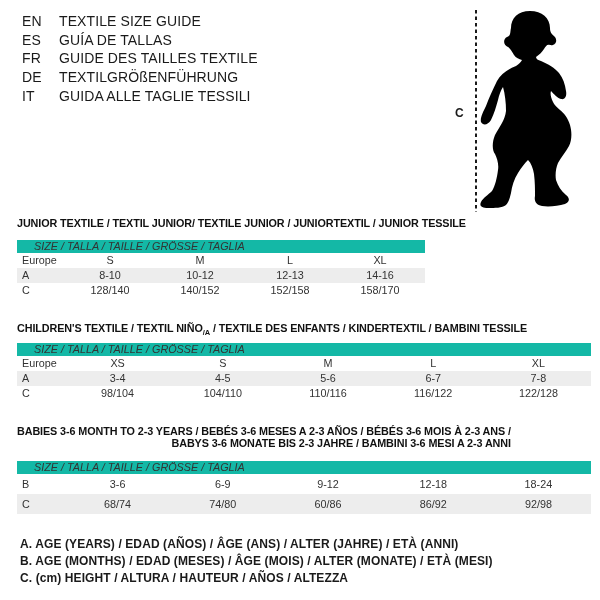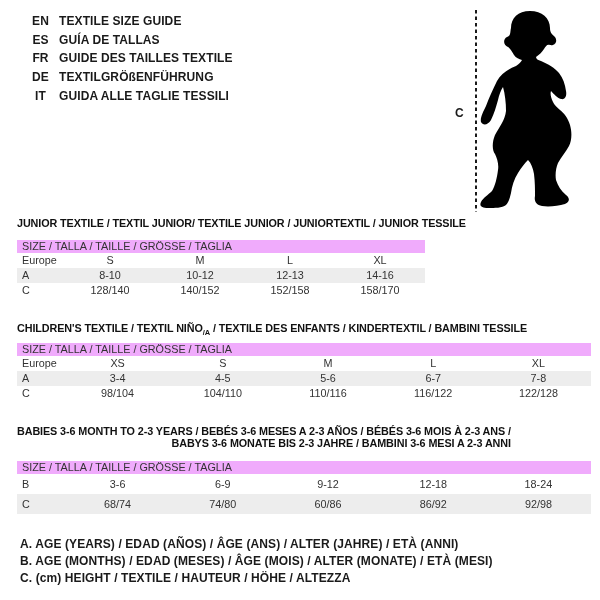--- a/index.html
+++ b/index.html
@@ -6,41 +6,41 @@
   html,body { width:600px; height:600px; }
   body {
     position:relative;
     background:#ffffff;
     font-family:"Liberation Sans", sans-serif;
     color:#1a1a1a;
     overflow:hidden;
   }
 
   
-  .legend { position:absolute; left:22px; top:12px; font-weight:bold;
-            font-size:12px; line-height:18.7px; letter-spacing:0.1px;text-align:center; }
+  .legend { position:absolute; left:22px; top:12px; font-weight:normal;
+            font-size:14px; line-height:18.7px; letter-spacing:0.1px; }
   .lrow { display:flex; }
   .lcode { width:37px; }
 
   
   .figure-svg { position:absolute; left:470px; top:8px; }
   .measure-label { position:absolute; left:455px; top:106px;
                    font-weight:bold; font-size:12px; }
 
   
   .sec-title { position:absolute; left:17px; font-size:10.8px; font-weight:bold;
                letter-spacing:-0.1px; white-space:nowrap; color:#111;text-align:right; }
   .sub { vertical-align:sub; font-size:7.5px; }
 
   
   .sizetable { position:absolute; left:17px; font-size:10.8px; color:#333; }
   .t1 { width:408px; }
   .t2, .t3 { width:574px; }
-  .thead { background:#f0abfc; height:13px; line-height:13px;
-           padding-left:5px; color:#333; }
+  .thead { background:#14b8a6; height:13px; line-height:13px;
+           padding-left:17px; color:#333;font-style:italic; }
   .trow { display:flex; height:15px; line-height:15px; }
   .t3 .trow { height:20px; line-height:20px; }
   .trow.shaded { background:#ededed; }
   .cell-label { width:48px; padding-left:5px; }
   .cell { flex:1; text-align:center; }
 
   
   .footnotes { position:absolute; left:20px; top:536px; font-weight:bold;
                font-size:12px; line-height:16.8px; letter-spacing:0.1px; }
 </style>
@@ -168,14 +168,14 @@
     <span class="cell">74/80</span>
     <span class="cell">60/86</span>
     <span class="cell">86/92</span>
     <span class="cell">92/98</span>
   </div>
 </div>
 
 <div class="footnotes">
   <div>A. AGE (YEARS) / EDAD (AÑOS) / ÂGE (ANS) / ALTER (JAHRE) / ETÀ (ANNI)</div>
   <div>B. AGE (MONTHS) / EDAD (MESES) / ÂGE (MOIS) / ALTER (MONATE) / ETÀ (MESI)</div>
-  <div>C. (cm) HEIGHT / TEXTILE / HAUTEUR / HÖHE / ALTEZZA</div>
+  <div>C. (cm) HEIGHT / ALTURA / HAUTEUR / AÑOS / ALTEZZA</div>
 </div>
 
 </body></html>

